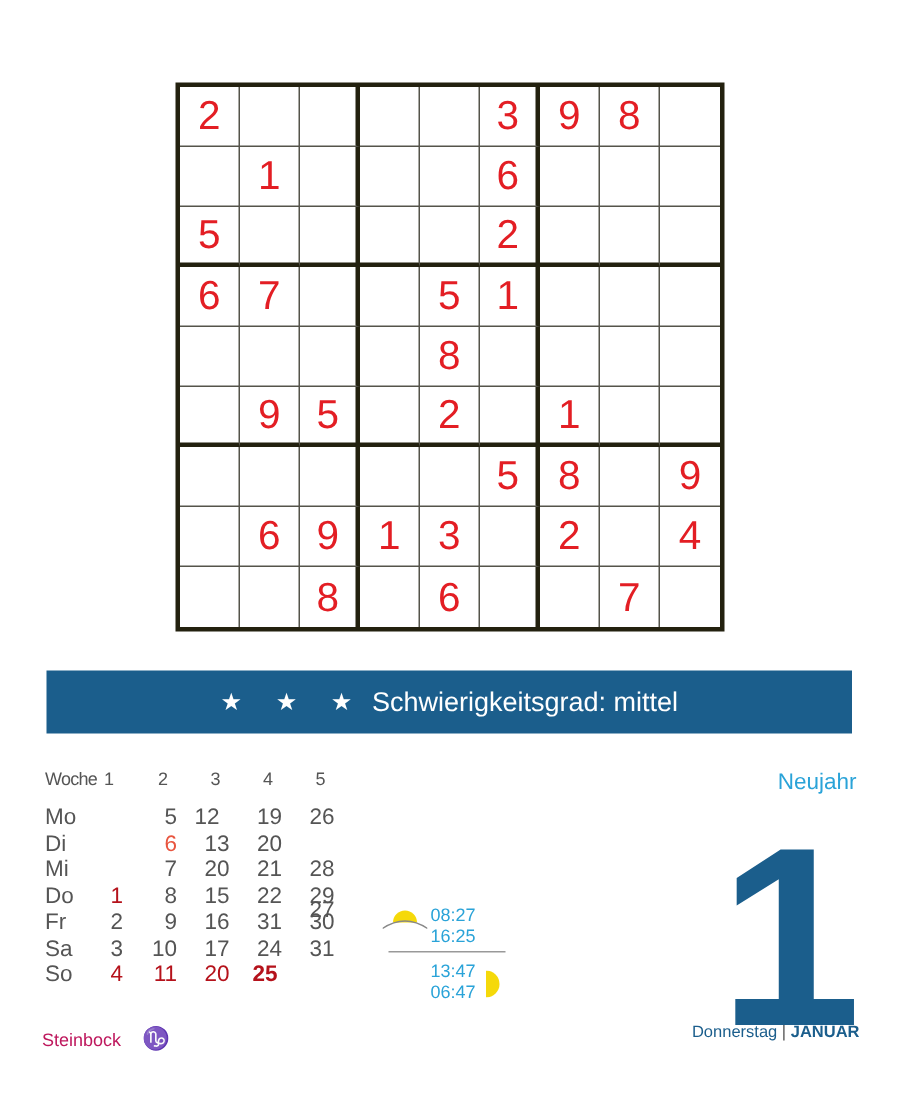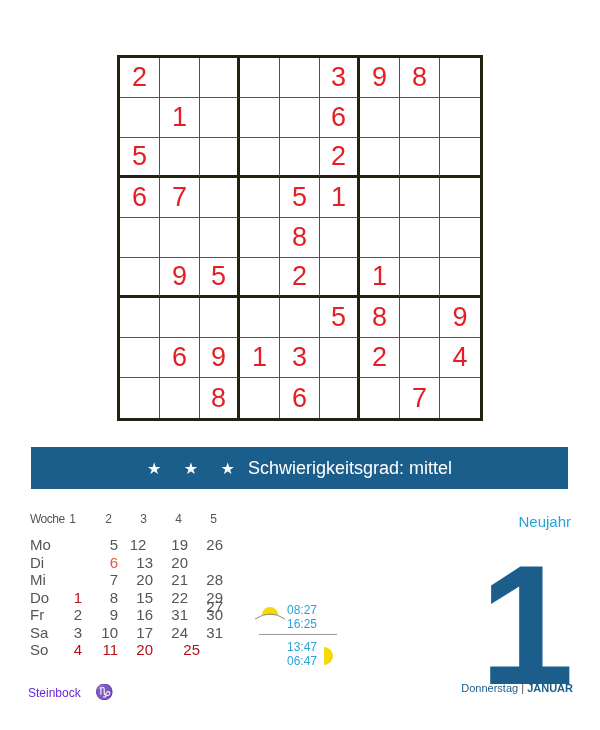--- a/index.html
+++ b/index.html
@@ -37,21 +37,21 @@
     .cal { position:absolute; left:30px; top:512px; color:#555; }
     .cal .row { position:relative; height:20px; }
     .cal .hdr { height:18px; font-size:12px; color:#555; }
     .cal .lbl { position:absolute; left:0; font-size:15px; color:#555; }
     .cal .hdr .lbl { font-size:12px; letter-spacing:-0.5px; }
     .cal .num { position:absolute; width:30px; text-align:right; font-size:15px; color:#555; }
     .cal .hdr .num { font-size:12px; width:30px; }
     .cal .num.red { color:#b5121b; }
     .cal .num.today { color:#e8553f; }
 
-    .zodiac { position:absolute; left:28px; top:686px; font-size:12px; color:#6d28d9; }
+    .zodiac { position:absolute; left:28px; top:686px; font-size:12px; color:#be185d; }
     .zodiac-sym { position:absolute; left:95px; top:683px; font-size:15px; color:#2aa3d8; }
 
     
     .sun { position:absolute; left:255px; top:606px; width:30px; height:14px; }
     .moon { position:absolute; left:324px; top:647px; width:10px; height:18px; }
     .time { position:absolute; font-size:12px; color:#2aa3d8; }
     .divider { position:absolute; left:259px; top:634px; width:78px; height:1px; background:#999; }
 
     .holiday { position:absolute; right:29px; top:513px; font-size:15px; color:#2aa3d8; }
     .bignum {
@@ -209,21 +209,21 @@
       <span class="num" style="left: 58px;">10</span>
       <span class="num" style="left: 93px;">17</span>
       <span class="num" style="left: 128px;">24</span>
       <span class="num" style="left: 163px;">31</span>
     </div>
     <div class="row" style="height: 17.5px;">
       <span class="lbl">So</span>
       <span class="num red" style="left: 22px;">4</span>
       <span class="num red" style="left: 58px; text-align: right;">11</span>
       <span class="num red" style="left: 93px;">20</span>
-      <span class="num red" style="left: 140px;">25</span>
+      <span class="num red" style="left: 125px; font-weight: bold;">25</span>
       <span class="num red" style="left: 163px;"></span>
     </div>
   </div>
 
 <div class="zodiac">Steinbock</div>
 <div class="zodiac-sym">♑</div>
 
 <svg class="sun" viewBox="0 0 30 14">
   <path d="M7 9 A8 8 0 0 1 23 9 Z" fill="#f5d90a"></path>
   <path d="M0 13 Q15 3 30 13" stroke="#888" stroke-width="1" fill="none"></path>

